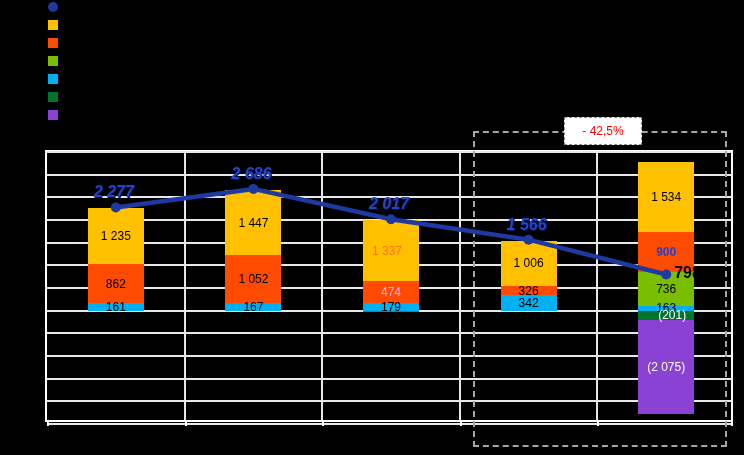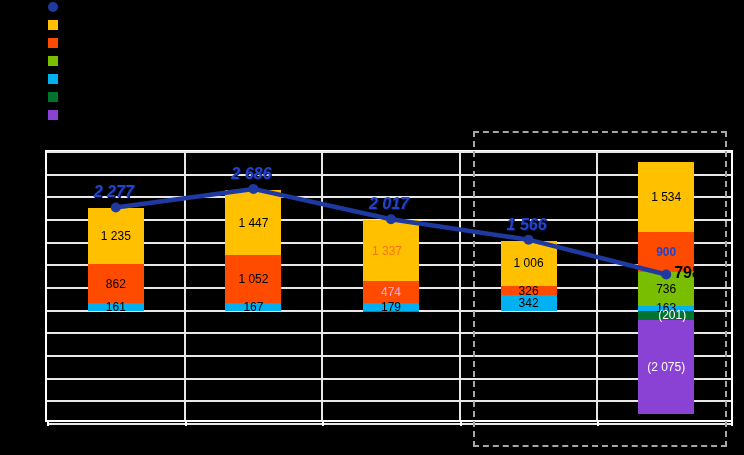--- a/index.html
+++ b/index.html
@@ -121,18 +121,21 @@
       <svg width="688" height="272" id="lineSvg">
         <polyline points="68.8,55.44266666666668 206.39999999999998,36.90133333333334 344,67.22933333333334 481.59999999999997,87.67466666666668 619.1999999999999,122.49066666666668" fill="none" stroke="#1E3AA0" stroke-width="4.5" stroke-linejoin="round"></polyline>
         <circle cx="68.8" cy="55.44266666666668" r="5" fill="#1E3AA0"></circle>
         <circle cx="206.39999999999998" cy="36.90133333333334" r="5" fill="#1E3AA0"></circle>
         <circle cx="344" cy="67.22933333333334" r="5" fill="#1E3AA0"></circle>
         <circle cx="481.59999999999997" cy="87.67466666666668" r="5" fill="#1E3AA0"></circle>
         <circle cx="619.1999999999999" cy="122.49066666666668" r="5" fill="#1E3AA0"></circle>
       </svg>
     </div>
   <div id="dashRect"></div>
+  <div id="pctBox">
+    <span>- 42,5%</span>
+  </div>
 <div class="line-label" style="left: 113.8px; top: 184.443px;">2 277</div>
     <div class="line-label" style="left: 251.4px; top: 165.901px;">2 686</div>
     <div class="line-label" style="left: 389px; top: 196.229px;">2 017</div>
     <div class="line-label" style="left: 526.6px; top: 216.675px;">1 566</div>
     <div class="line-label black" style="left: 674.2px; top: 265.491px;">798</div>
   </div>
 
 </body></html>

